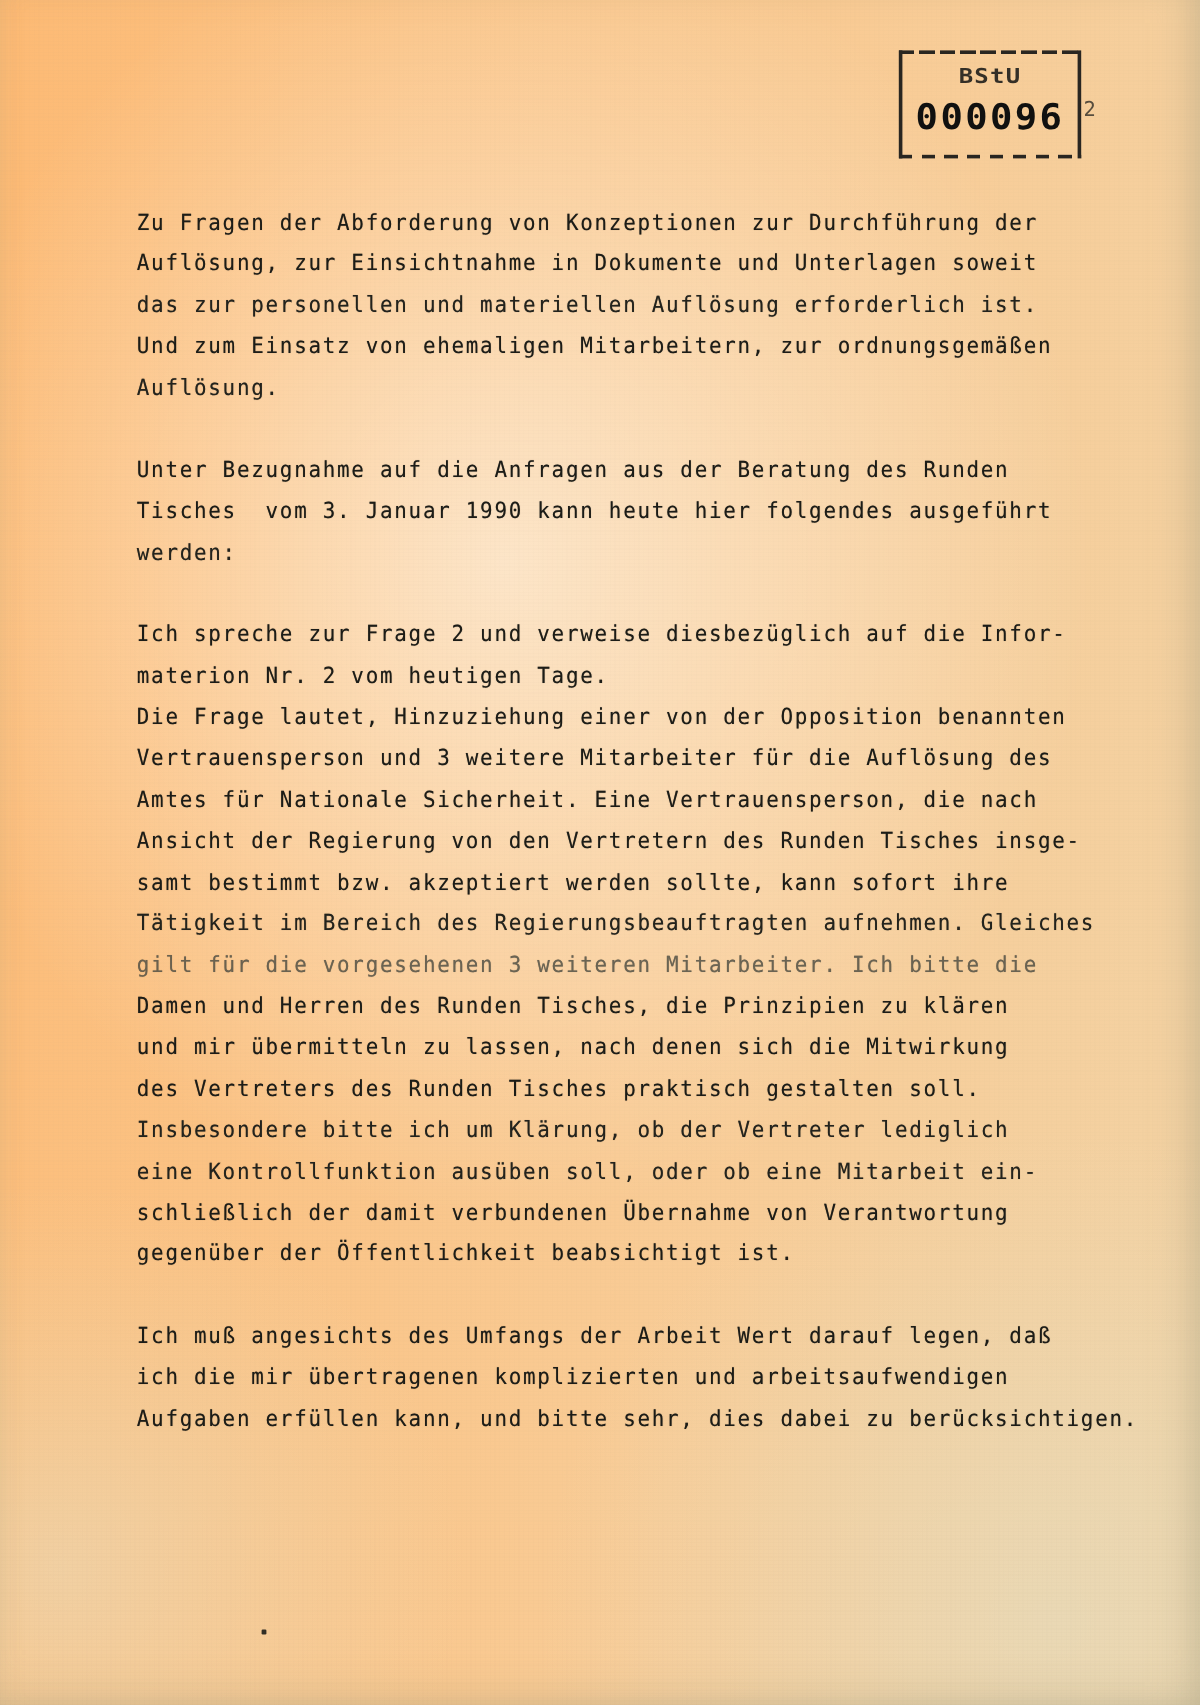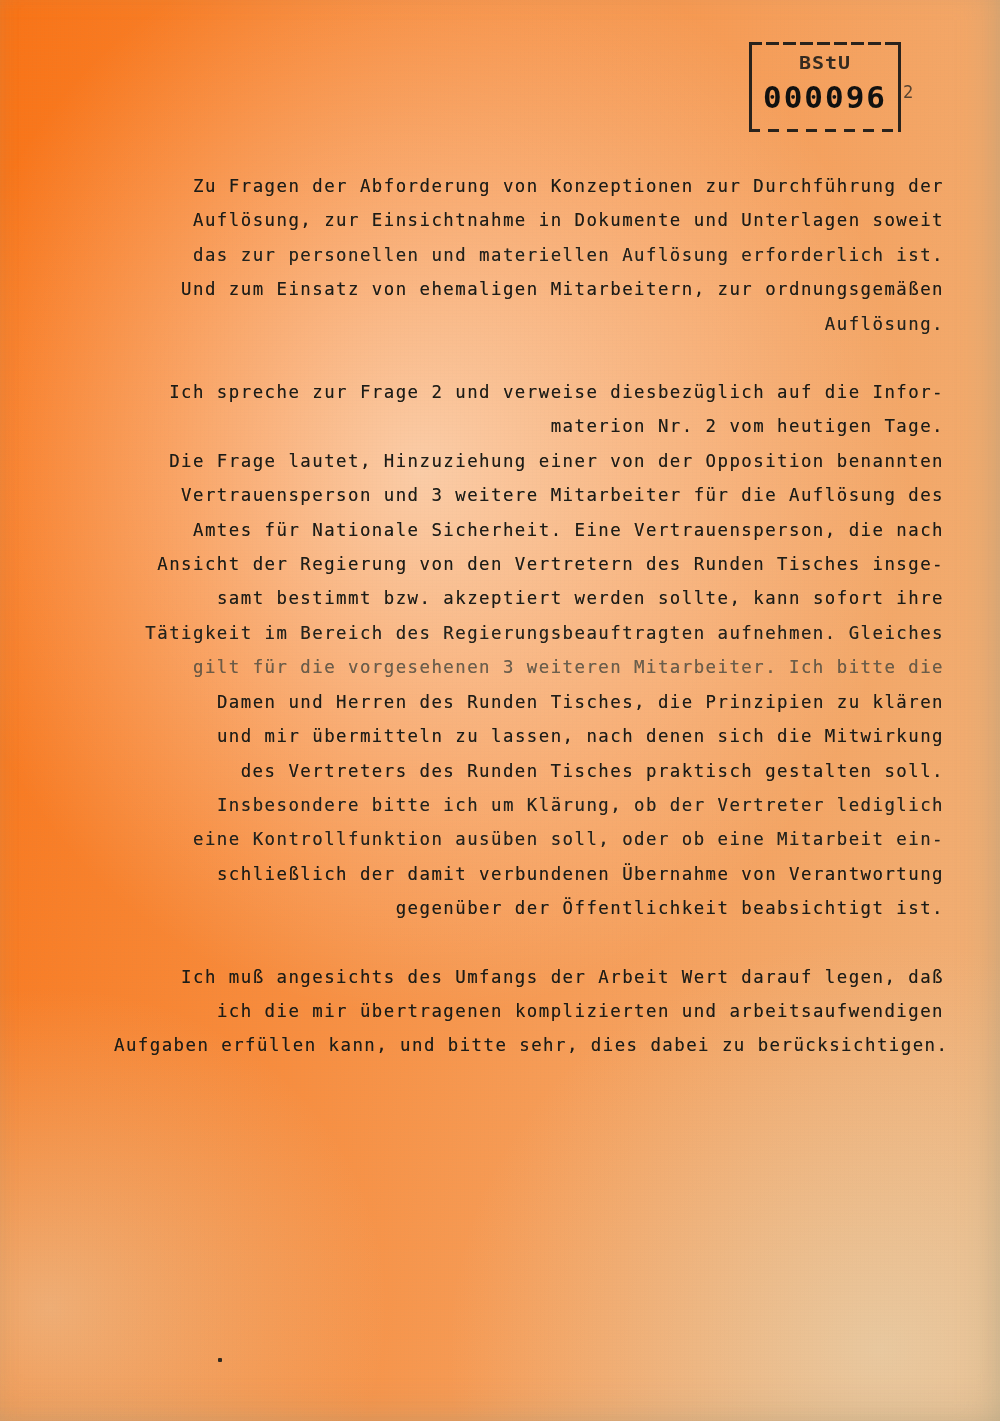--- a/index.html
+++ b/index.html
@@ -6,21 +6,21 @@
     margin: 0;
     padding: 0;
     background: #ffffff;
   }
 
   #page {
     position: relative;
     width: 1000px;
     height: 1421px;
     overflow: hidden;
-    background: #f97316;
+    background: #fdba74;
     font-family: "DejaVu Sans Mono", "Liberation Mono", monospace;
   }
 
   
   #paper-texture {
     position: absolute;
     inset: 0;
     pointer-events: none;
     background:
       radial-gradient(ellipse 70% 55% at 42% 33%, rgba(255,255,250,0.55) 0%, rgba(255,255,250,0) 70%),
@@ -104,21 +104,20 @@
     color: #23231f;
     opacity: 0.75;
   }
 
   
   #typescript {
     position: absolute;
     left: 114px;
     top: 168px;
     width: 830px;
-    text-align: right;
   }
   .para {
     margin: 0 0 34px 0;
   }
   .para:last-child { margin-bottom: 16px; }
 
   .tline {
     font-family: "DejaVu Sans Mono", "Liberation Mono", monospace;
     font-size: 17.4px;
     line-height: 34.4px;
@@ -163,20 +162,25 @@
 
     <div class="para">
       <div class="tline dark">Zu Fragen der Abforderung von Konzeptionen zur Durchführung der</div>
       <div class="tline dark">Auflösung, zur Einsichtnahme in Dokumente und Unterlagen soweit</div>
       <div class="tline">das zur personellen und materiellen Auflösung erforderlich ist.</div>
       <div class="tline dark">Und zum Einsatz von ehemaligen Mitarbeitern, zur ordnungsgemäßen</div>
       <div class="tline">Auflösung.</div>
     </div>
 
 
+    <div class="para">
+      <div class="tline dark">Unter Bezugnahme auf die Anfragen aus der Beratung des Runden</div>
+      <div class="tline dark">Tisches  vom 3. Januar 1990 kann heute hier folgendes ausgeführt</div>
+      <div class="tline">werden:</div>
+    </div>
 
     <div class="para">
       <div class="tline dark">Ich spreche zur Frage 2 und verweise diesbezüglich auf die Infor-</div>
       <div class="tline dark">materion Nr. 2 vom heutigen Tage.</div>
       <div class="tline dark">Die Frage lautet, Hinzuziehung einer von der Opposition benannten</div>
       <div class="tline dark">Vertrauensperson und 3 weitere Mitarbeiter für die Auflösung des</div>
       <div class="tline dark">Amtes für Nationale Sicherheit. Eine Vertrauensperson, die nach</div>
       <div class="tline dark">Ansicht der Regierung von den Vertretern des Runden Tisches insge-</div>
       <div class="tline dark">samt bestimmt bzw. akzeptiert werden sollte, kann sofort ihre</div>
       <div class="tline">Tätigkeit im Bereich des Regierungsbeauftragten aufnehmen. Gleiches</div>

